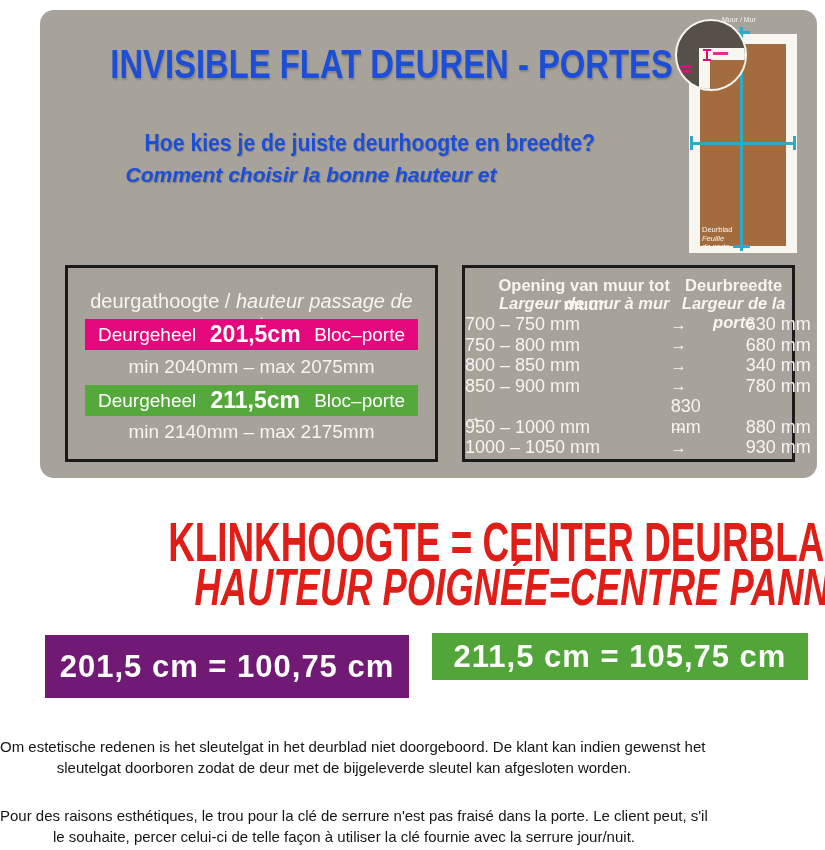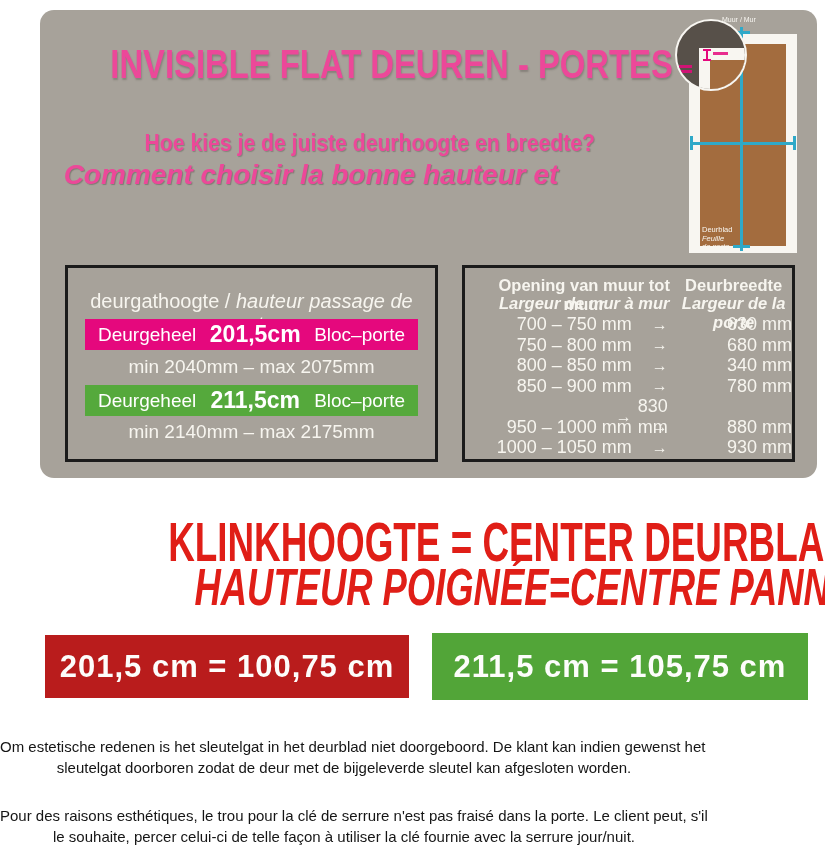--- a/index.html
+++ b/index.html
@@ -7,32 +7,32 @@
   body {
     width:825px; height:850px; position:relative; overflow:hidden;
     font-family:"Liberation Sans", sans-serif;
   }
   .abs { position:absolute; }
 
   
   .gray-panel { left:40px; top:10px; width:777px; height:468px;
     background:#A7A29A; border-radius:14px; }
 
-  .panel-text { color:#ec4899; text-align:center; }
+  .panel-text { color:#1d4ed8; text-align:center; }
   .cond { display:inline-block; white-space:nowrap; transform-origin:50% 50%; }
 
   .main-title { left:40px; top:42px; width:660px; font-size:41px; font-weight:bold;
     line-height:44px; text-shadow:1px 2px 2px rgba(40,35,30,0.25); }
   .main-title .cond { transform:scaleX(0.80); }
 
   .subtitle-nl { left:40px; top:106px; width:660px; font-size:23px; font-weight:bold;
     text-shadow:1px 1px 1px rgba(40,35,30,0.25);margin-top:24px; }
   .subtitle-nl .cond { transform:scaleX(0.92); }
 
-  .subtitle-fr { left:40px; top:160px; width:542px; font-size:28px; font-weight:bold;
+  .subtitle-fr { left:40px; top:160px; width:542px; font-size:21px; font-weight:bold;
     font-style:italic; line-height:29px; text-shadow:1px 1px 1px rgba(40,35,30,0.3); }
 
   
   .door-frame { left:689px; top:34px; width:108px; height:219px; background:#F8F6F1; }
   .door-panel { left:700px; top:44px; width:86px; height:202px; background:#A36C3E; }
 
   .cyan { background:#2FA9C8; }
   .vline      { left:740px; top:27px;  width:3px;  height:224px; }
   .vcap-top   { left:733px; top:31px;  width:17px; height:3px; }
   .vcap-bot   { left:733px; top:245px; width:17px; height:3px; }
@@ -67,35 +67,35 @@
   .hb-range.r2 { top:153px; }
 
   
   .width-box { left:462px; top:265px; width:333px; height:197px; color:#F7F5EF; }
   .wb-head { left:0; width:100%; display:grid; grid-template-columns:61% 39%;
     font-size:16.5px; font-weight:bold; text-align:center;padding-left:28px; }
   .wb-head.h1 { top:8px; }
   .wb-head.h2 { top:26px; font-style:italic; }
   .wb-rows { left:0; top:46px; width:100%; }
   .wb-row { display:grid; grid-template-columns:51% 11% 38%; height:20.5px;
-    align-items:center; text-align:right; font-size:18px; }
+    align-items:center; text-align:left; font-size:18px;gap:39px; }
   .wb-arrow { font-size:16px; }
 
   
   .red-line { left:0; width:825px; text-align:center; color:#E01E17; font-weight:bold; }
   .red-line.l1 { top:516px; font-size:55px; line-height:52px; }
   .red-line.l1 .cond { transform:scaleX(0.67); }
   .red-line.l2 { top:562px; font-size:52px; line-height:50px; font-style:italic; }
   .red-line.l2 .cond { transform:scaleX(0.70); }
 
   
   .conv-bar { display:flex; align-items:center; justify-content:center;
     color:#FDFDFB; font-size:31px; font-weight:bold; letter-spacing:1px; }
-  .conv-bar.pink { left:45px; top:635px; width:364px; height:63px; background:#b91c1c; }
-  .conv-bar.green { left:432px; top:633px; width:376px; height:67px; background:#52A538; }
+  .conv-bar.pink { left:45px; top:635px; width:364px; height:63px; background:#701a75; }
+  .conv-bar.green { left:432px; top:633px; width:376px; height:47px; background:#52A538; }
 
   
   .note { left:0; width:688px; text-align:center; color:#151515;
     font-size:15px; line-height:21px; }
   .note div { white-space:nowrap; }
   .note.nl { top:736px; }
   .note.fr { top:805px; }
 </style>
 </head>
 <body>

